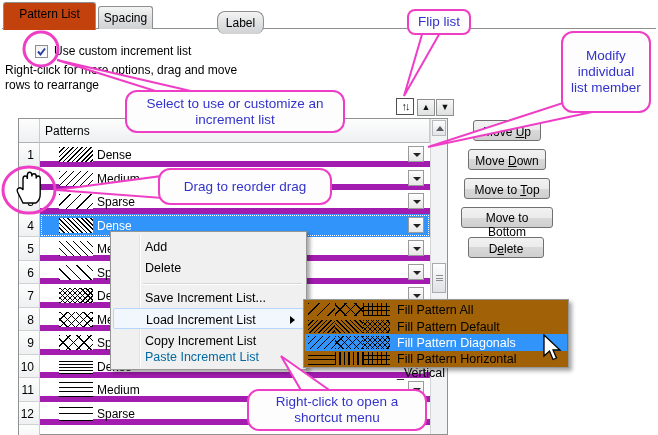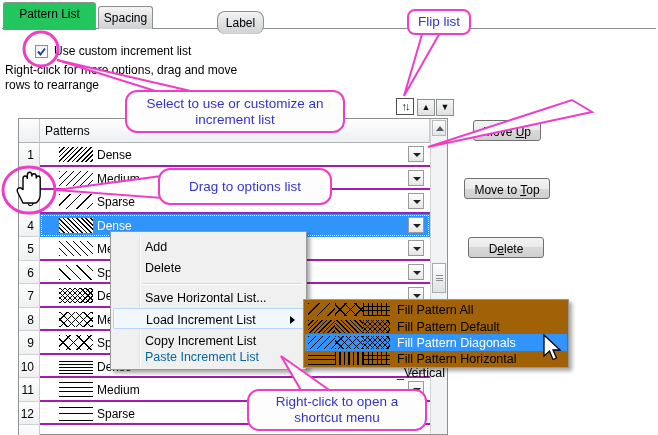--- a/index.html
+++ b/index.html
@@ -4,21 +4,21 @@
 <style>
   html,body{margin:0;padding:0;background:#fff;}
   .stage{position:relative;width:658px;height:435px;background:#fff;overflow:hidden;
          font-family:"Liberation Sans","DejaVu Sans",sans-serif;font-size:12px;color:#000;}
 
   
   .tabline{position:absolute;left:2px;top:28px;width:654px;border-top:1px solid #8e8f8f;}
   .tab{position:absolute;box-sizing:border-box;border:1px solid #8e8f8f;border-bottom:none;
        border-radius:3px 3px 0 0;text-align:center;
        background:linear-gradient(#f4f4f4,#e2e3e4 45%,#d0d1d3);padding-top:4px;cursor:default;}
-  .tab.active{background:#22c55e;z-index:5;}
+  .tab.active{background:#c2410c;z-index:5;}
 
   
   .checkbox{position:absolute;left:35px;top:45px;width:13px;height:13px;box-sizing:border-box;
             border:1px solid #8e8f8f;background:linear-gradient(#f2f2f2,#fdfdfd);}
   .cb-label{position:absolute;left:54px;top:44px;}
   .hint{position:absolute;left:5px;top:63px;line-height:15px;}
 
   .mini-btn{position:absolute;box-sizing:border-box;width:18px;height:17px;text-align:center;
             border:1px solid #8e8f8f;background:linear-gradient(#f7f7f7,#dfe0e1);
             font-size:9px;line-height:15px;color:#111;padding:0;}
@@ -30,21 +30,21 @@
   .thead{position:absolute;left:0;top:0;right:17px;height:24px;display:flex;}
   .hcell{box-sizing:border-box;background:linear-gradient(#fdfdfd,#eef0f1);
          border-right:1px solid #c9cccf;border-bottom:1px solid #b0b3b6;}
   .hnum{width:21px;}
   .hpat{flex:1;padding:5px 0 0 5px;}
   .rows{position:absolute;left:0;top:24px;right:17px;bottom:0;}
   .row{position:absolute;left:0;right:0;height:23.5px;}
   .ncell{position:absolute;left:0;top:0;bottom:0;width:21px;box-sizing:border-box;
          background:linear-gradient(#fdfdfd,#eef0f1);border-right:1px solid #c9cccf;
          border-bottom:1px solid #cfd2d4;text-align:right;padding:5px 5px 0 0;}
-  .rcontent{position:absolute;left:21px;right:0;top:0;bottom:0;border-bottom:2px solid #a21caf;}
+  .rcontent{position:absolute;left:21px;right:0;top:0;bottom:0;border-bottom:6px solid #a21caf;}
   .row.selected .rcontent{background:#3094fa;outline:1px dotted #fff;outline-offset:-2px;border-bottom-color:#3094fa;}
   .row.selected .rlabel{color:#fff;}
   .swatch{position:absolute;left:19px;top:4px;width:34px;height:15px;background-color:#fff;}
   .rlabel{position:absolute;left:57px;top:5px;}
   .dd{position:absolute;right:6px;top:3px;width:16px;height:16px;box-sizing:border-box;
       border:1px solid #9a9a9a;background:linear-gradient(#fefefe,#e6e6e6);}
   .dd i{position:absolute;left:4px;top:6px;width:0;height:0;
         border-left:4px solid transparent;border-right:4px solid transparent;border-top:4px solid #222;}
 
   
@@ -281,33 +281,39 @@
         </div>
       <div class="sb-thumb">
           <i></i>
         </div>
     </div>
   </div>
 
   <button class="side-btn" style="left:473px;top:120px;width:68px;">
     <span>Move </span><u>U</u><span>p</span>
   </button>
+  <button class="side-btn" style="left:468px;top:149px;width:78px;">
+    <span>Move </span><u>D</u><span>own</span>
+  </button>
   <button class="side-btn" style="left:464px;top:178px;width:86px;">
     <span>Move to </span><u>T</u><span>op</span>
+  </button>
+  <button class="side-btn" style="left:461px;top:207px;width:92px;">
+    <span>Move to </span><u>B</u><span>ottom</span>
   </button>
   <button class="side-btn" style="left:468px;top:237px;width:76px;">
     <span>D</span><u>e</u><span>lete</span>
   </button>
 
   <div class="menu">
     <div class="gutter"></div>
     <div class="mitem" style="top:4px;">Add</div>
     <div class="mitem" style="top:25px;">Delete</div>
     <div class="msep" style="top:51px;"></div>
-    <div class="mitem" style="top:55px;">Save Horizontal List...</div>
+    <div class="mitem" style="top:55px;">Save Increment List...</div>
     <div class="mitem hover" style="top:76px;">
       <span>Load Increment List</span>
       <i class="subarrow"></i>
     </div>
     <div class="mitem" style="top:98px;">Copy Increment List</div>
     <div class="mitem disabled" style="top:114px;">Paste Increment List</div>
   </div>
 
   <div class="submenu">
     <div class="sitem" style="top:1px;">
@@ -355,22 +361,23 @@
     <polygon points="56,190 162,176 162,198" fill="#fdfdfd" stroke="#ee3ec6" stroke-width="2"></polygon>
 
     <polygon points="281,356 302,392 332,392" fill="#fdfdfd" stroke="#ee3ec6" stroke-width="2"></polygon>
 
     <ellipse cx="41" cy="49" rx="17" ry="17" fill="none" stroke="#ee3ec6" stroke-width="3"></ellipse>
 
     <ellipse cx="29" cy="190" rx="26" ry="23" fill="none" stroke="#ee3ec6" stroke-width="3"></ellipse>
   </svg>
 
   <div class="callout" style="left:407px;top:9px;width:64px;height:26px;border-radius:8px;">Flip list</div>
+  <div class="callout" style="left:561px;top:31px;width:90px;height:82px;">Modify individual list member</div>
   <div class="callout" style="left:125px;top:90px;width:220px;height:43px;">Select to use or customize an increment list</div>
-  <div class="callout" style="left:158px;top:168px;width:174px;height:37px;">Drag to options list</div>
+  <div class="callout" style="left:158px;top:168px;width:174px;height:37px;">Drag to reorder drag</div>
   <div class="callout" style="left:247px;top:389px;width:180px;height:42px;">Right-click to open a shortcut menu</div>
 
   <svg class="cursor" style="left:12px;top:170px;" width="32" height="36" viewBox="0 0 32 36">
     <path d="M11,33 L6,23 Q4,19 7,18 Q9.5,17.2 11,20 L11,9 Q11,6 13.2,6 Q15.4,6 15.4,9 L15.4,5
              Q15.4,2.2 17.6,2.2 Q19.8,2.2 19.8,5 L19.8,6.5 Q19.8,3.8 22,3.8 Q24.2,3.8 24.2,6.5
              L24.2,8.5 Q24.2,6 26.2,6 Q28.2,6 28.2,8.5 L28.2,24 Q28.2,30 24,33 Z" fill="#fff" stroke="#000" stroke-width="1.4"></path>
   </svg>
   <svg class="cursor" style="left:543px;top:334px;" width="22" height="30" viewBox="0 0 22 30">
     <polygon points="1,1 1,22 6.5,17 10,25.5 13.5,24 10,16 17,16" fill="#fff" stroke="#000" stroke-width="1.3"></polygon>
   </svg>

